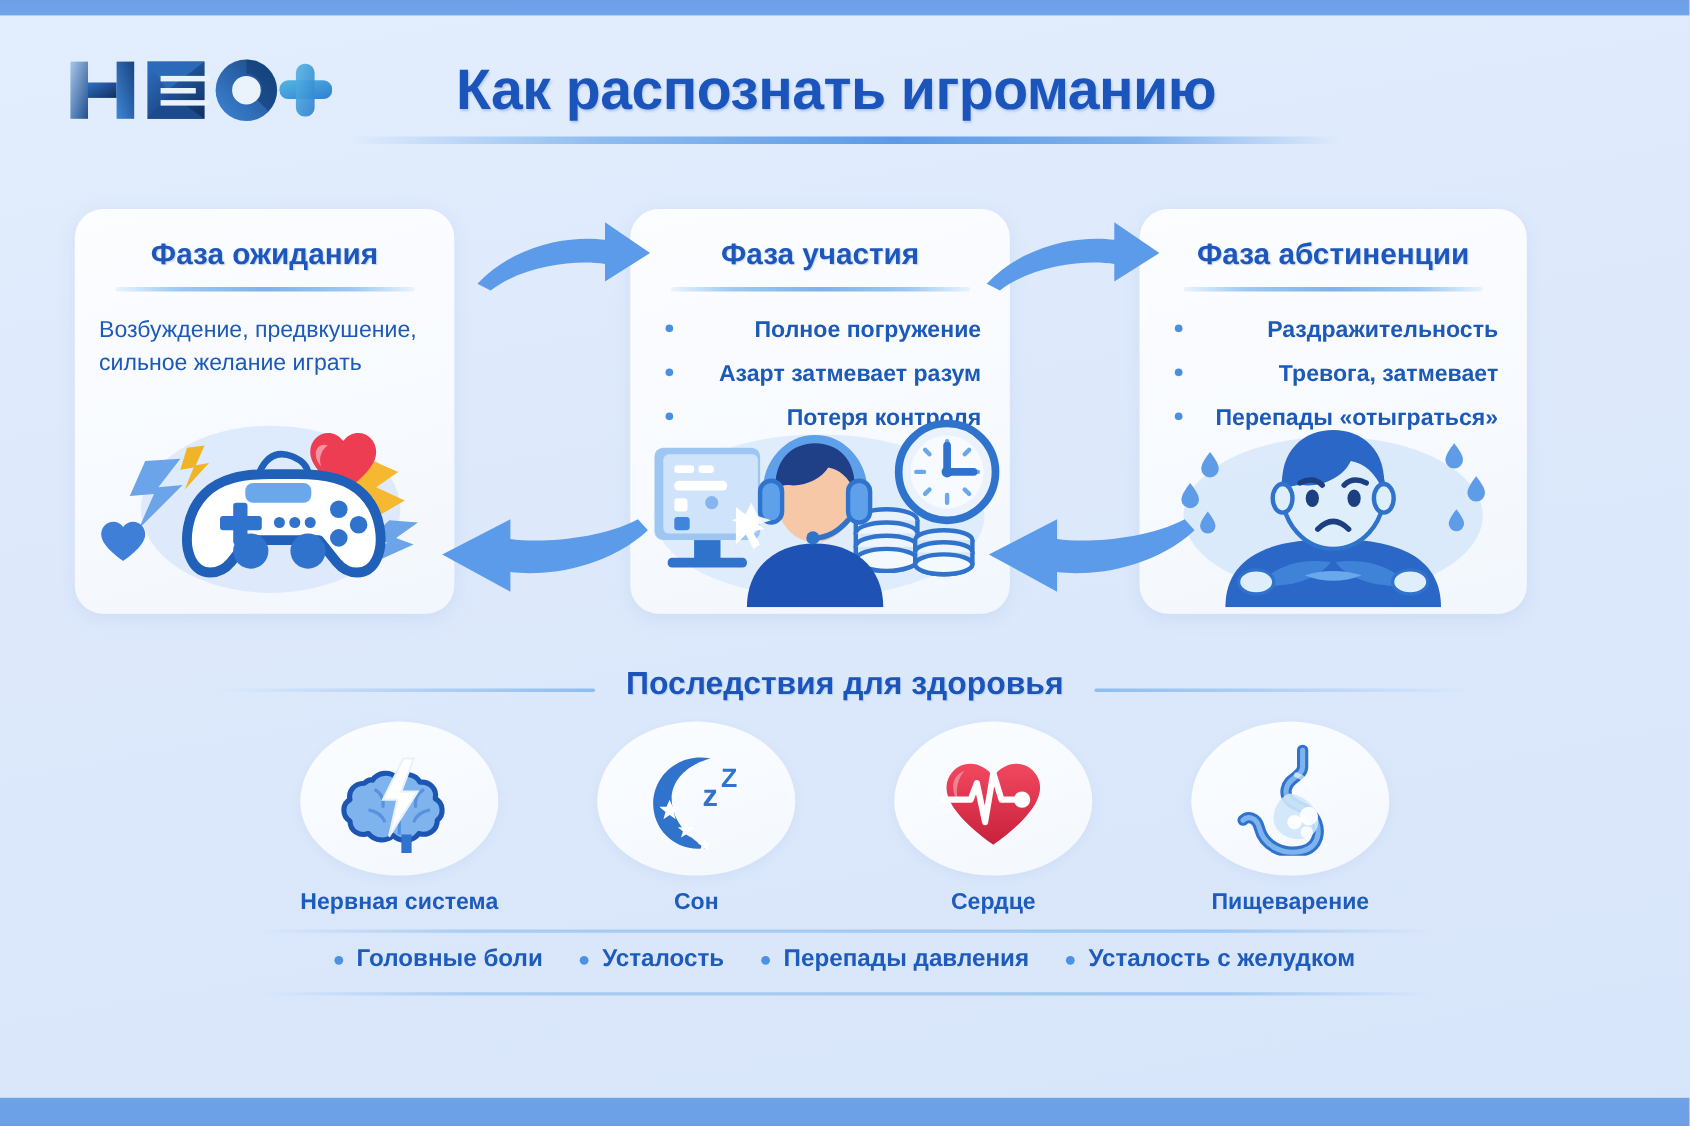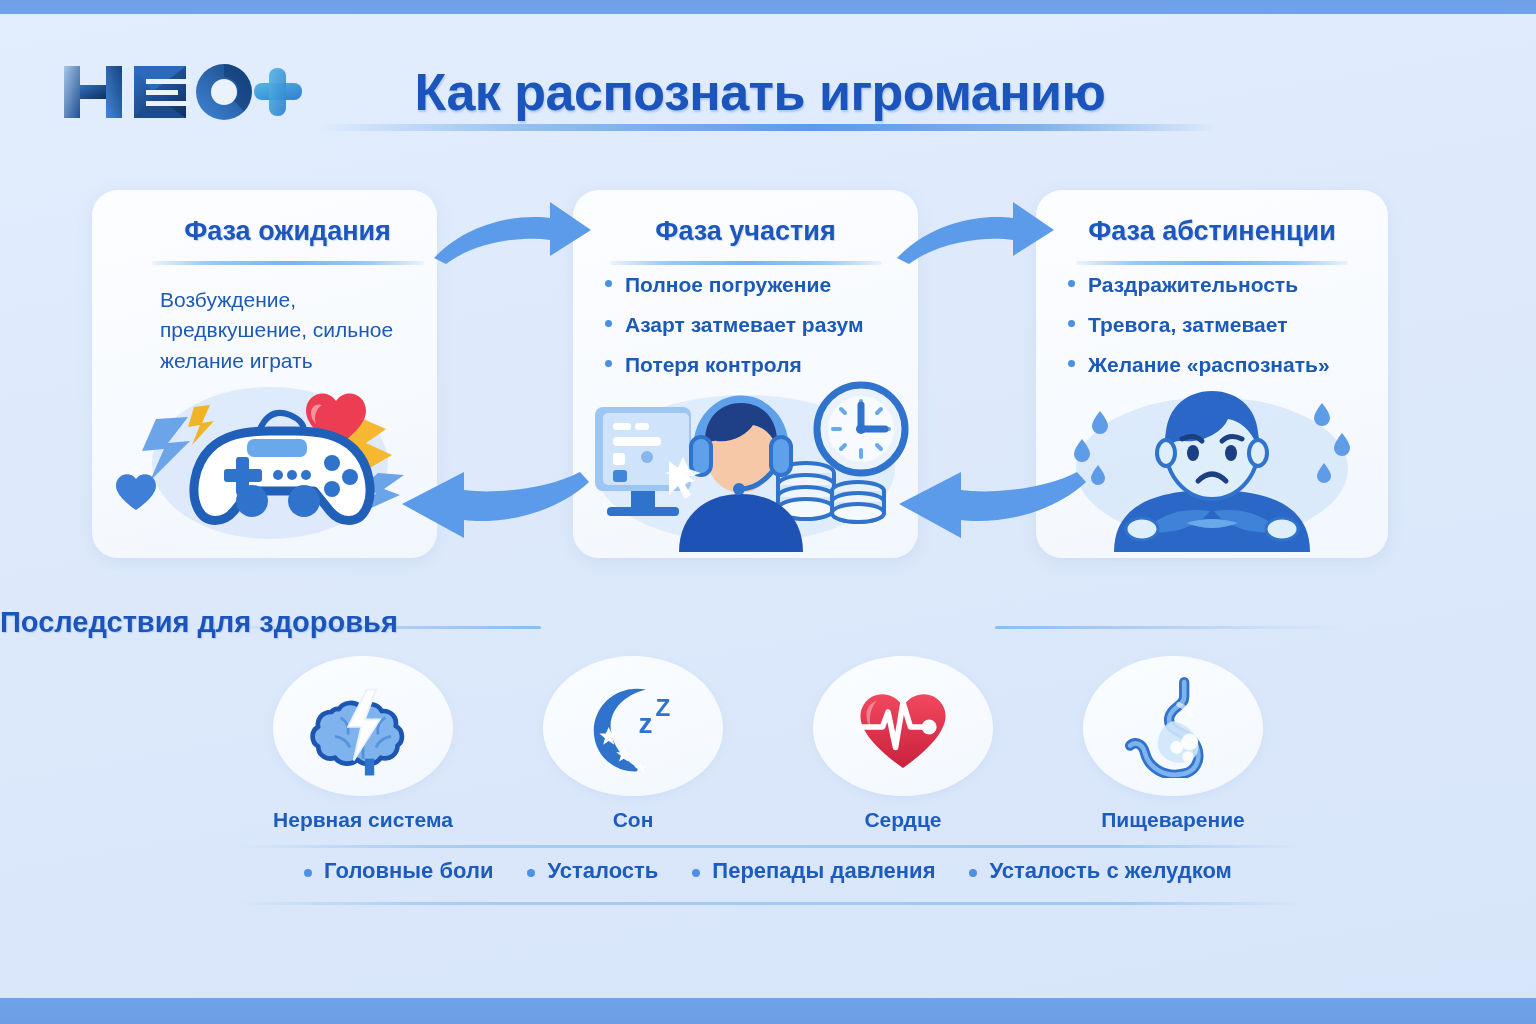--- a/index.html
+++ b/index.html
@@ -12,58 +12,58 @@
   .frame{
     position:absolute; inset:0;
     background:linear-gradient(170deg,#e2edfd 0%,#dde9fb 45%,#d7e5fa 100%);
   }
   .edge-top{ position:absolute; left:0; right:0; top:0; height:14px;
     background:linear-gradient(180deg,#6e9fe6,#6fa4ea); }
   .edge-bottom{ position:absolute; left:0; right:0; bottom:0; height:26px;
     background:linear-gradient(180deg,#6fa3e8,#6a9fe6); }
 
   
-  .header{ position:absolute; left:0; top:26px; width:100%; height:120px;text-decoration:underline; }
+  .header{ position:absolute; left:0; top:16px; width:100%; height:120px;text-decoration:underline; }
   .logo{ position:absolute; left:42px; top:26px; width:260px; height:78px; }
   .title{
     position:absolute; left:330px; top:36px; width:860px; text-align:center;
     font-size:52px; font-weight:bold; color:#1b54ba; letter-spacing:-.5px;
     text-shadow:1px 2px 2px rgba(120,160,220,.45);
   }
   .title-rule{
     position:absolute; left:318px; top:124px; width:900px; height:7px;
     border-radius:4px;
     background:linear-gradient(90deg,rgba(140,185,240,0) 0%,#8fbdf0 25%,#5c9ae8 55%,#7fb2ec 80%,rgba(140,185,240,0) 100%);
   }
 
   
   .cards{ position:absolute; left:0; top:190px; width:100%; height:380px; }
   .card{
     position:absolute; top:0; width:345px; height:368px;
     background:linear-gradient(165deg,#fcfdff 0%,#f7fafe 55%,#f2f7fd 100%);
     border-radius:26px;
     box-shadow:0 4px 16px rgba(110,150,210,.13);
   }
-  .card.c1{ left:92px;padding-left:46px; }
+  .card.c1{ left:68px; }
   .card.c2{ left:573px; }
   .card.c3{ left:1036px; width:352px; }
   .card-title{
     text-align:center; margin-top:26px;
     font-size:27px; font-weight:bold; color:#1d57be;
     text-shadow:1px 1px 1px rgba(150,185,230,.5);
   }
   .card-rule{
     margin:14px auto 0; width:272px; height:4px; border-radius:3px;
     background:linear-gradient(90deg,rgba(150,195,245,.15),#9ecaf3 20%,#7cb2ee 50%,#9ecaf3 80%,rgba(150,195,245,.15));
   }
   .card-desc{
     margin-top:20px; padding:0 22px; 
     font-size:21px; line-height:1.45; color:#1c5ab8; font-weight:500;
   }
-  .bullets{ margin-top:5px; padding:0 26px 0 30px; }
+  .bullets{ margin-top:20px; padding:0 26px 0 30px;text-align:right; }
   .bullets li{
     list-style:none; position:relative; padding-left:22px;
     font-size:21px; line-height:1.42; color:#1c5ab8; font-weight:600;
     margin-bottom:10px;
   }
   .bullets li::before{
     content:""; position:absolute; left:2px; top:10px;
     width:7px; height:7px; border-radius:50%; background:#4b8fe3;
   }
   .card-art{ position:absolute; left:0; bottom:6px; width:100%; height:175px; }
@@ -72,21 +72,21 @@
   .arrow{ position:absolute; }
   .a1{ left:430px; top:196px; width:165px; height:70px; }
   .a2{ left:893px; top:196px; width:165px; height:70px; }
   .a3{ left:398px; top:468px; width:195px; height:72px; }
   .a4{ left:895px; top:468px; width:195px; height:72px; }
 
   
   .health{ position:absolute; left:0; top:600px; width:100%; height:400px; }
   .health-head{ position:relative; height:56px; }
   .health-title{
-    position:absolute; left:0; right:0; top:6px; text-align:left;
+    position:absolute; left:0; right:0; top:6px; text-align:center;
     font-size:29px; font-weight:bold; color:#1b55bb;
     text-shadow:1px 1px 1px rgba(150,185,230,.5);
   }
   .hline{ position:absolute; top:26px; height:3px; border-radius:2px; }
   .hline.l{ left:196px; width:345px;
     background:linear-gradient(90deg,rgba(150,195,245,0),#8cbdf1); }
   .hline.r{ right:196px; width:345px;
     background:linear-gradient(270deg,rgba(150,195,245,0),#8cbdf1); }
 
   .icons{ position:absolute; left:0; top:56px; width:100%;
@@ -294,21 +294,21 @@
         </svg>
       </div>
     </div>
 
     <div class="card c3">
       <div class="card-title">Фаза абстиненции</div>
       <div class="card-rule"></div>
       <ul class="bullets">
         <li>Раздражительность</li>
         <li>Тревога, затмевает</li>
-        <li>Желание «распознать»</li>
+        <li>Перепады «отыграться»</li>
       </ul>
       <div class="card-art">
         <svg viewBox="0 0 352 175" width="352" height="175">
           <ellipse cx="176" cy="92" rx="136" ry="72" fill="#d8e8fb" opacity=".9"></ellipse>
 
           <g fill="#5e9ce8">
             <path d="M64 34 q8 10 8 15 a8 8 0 0 1 -16 0 q0-5 8-15z"></path>
             <path d="M46 62 q8 10 8 15 a8 8 0 0 1 -16 0 q0-5 8-15z"></path>
             <path d="M62 88 q7 9 7 13 a7 7 0 0 1 -14 0 q0-4 7-13z"></path>
           </g>

